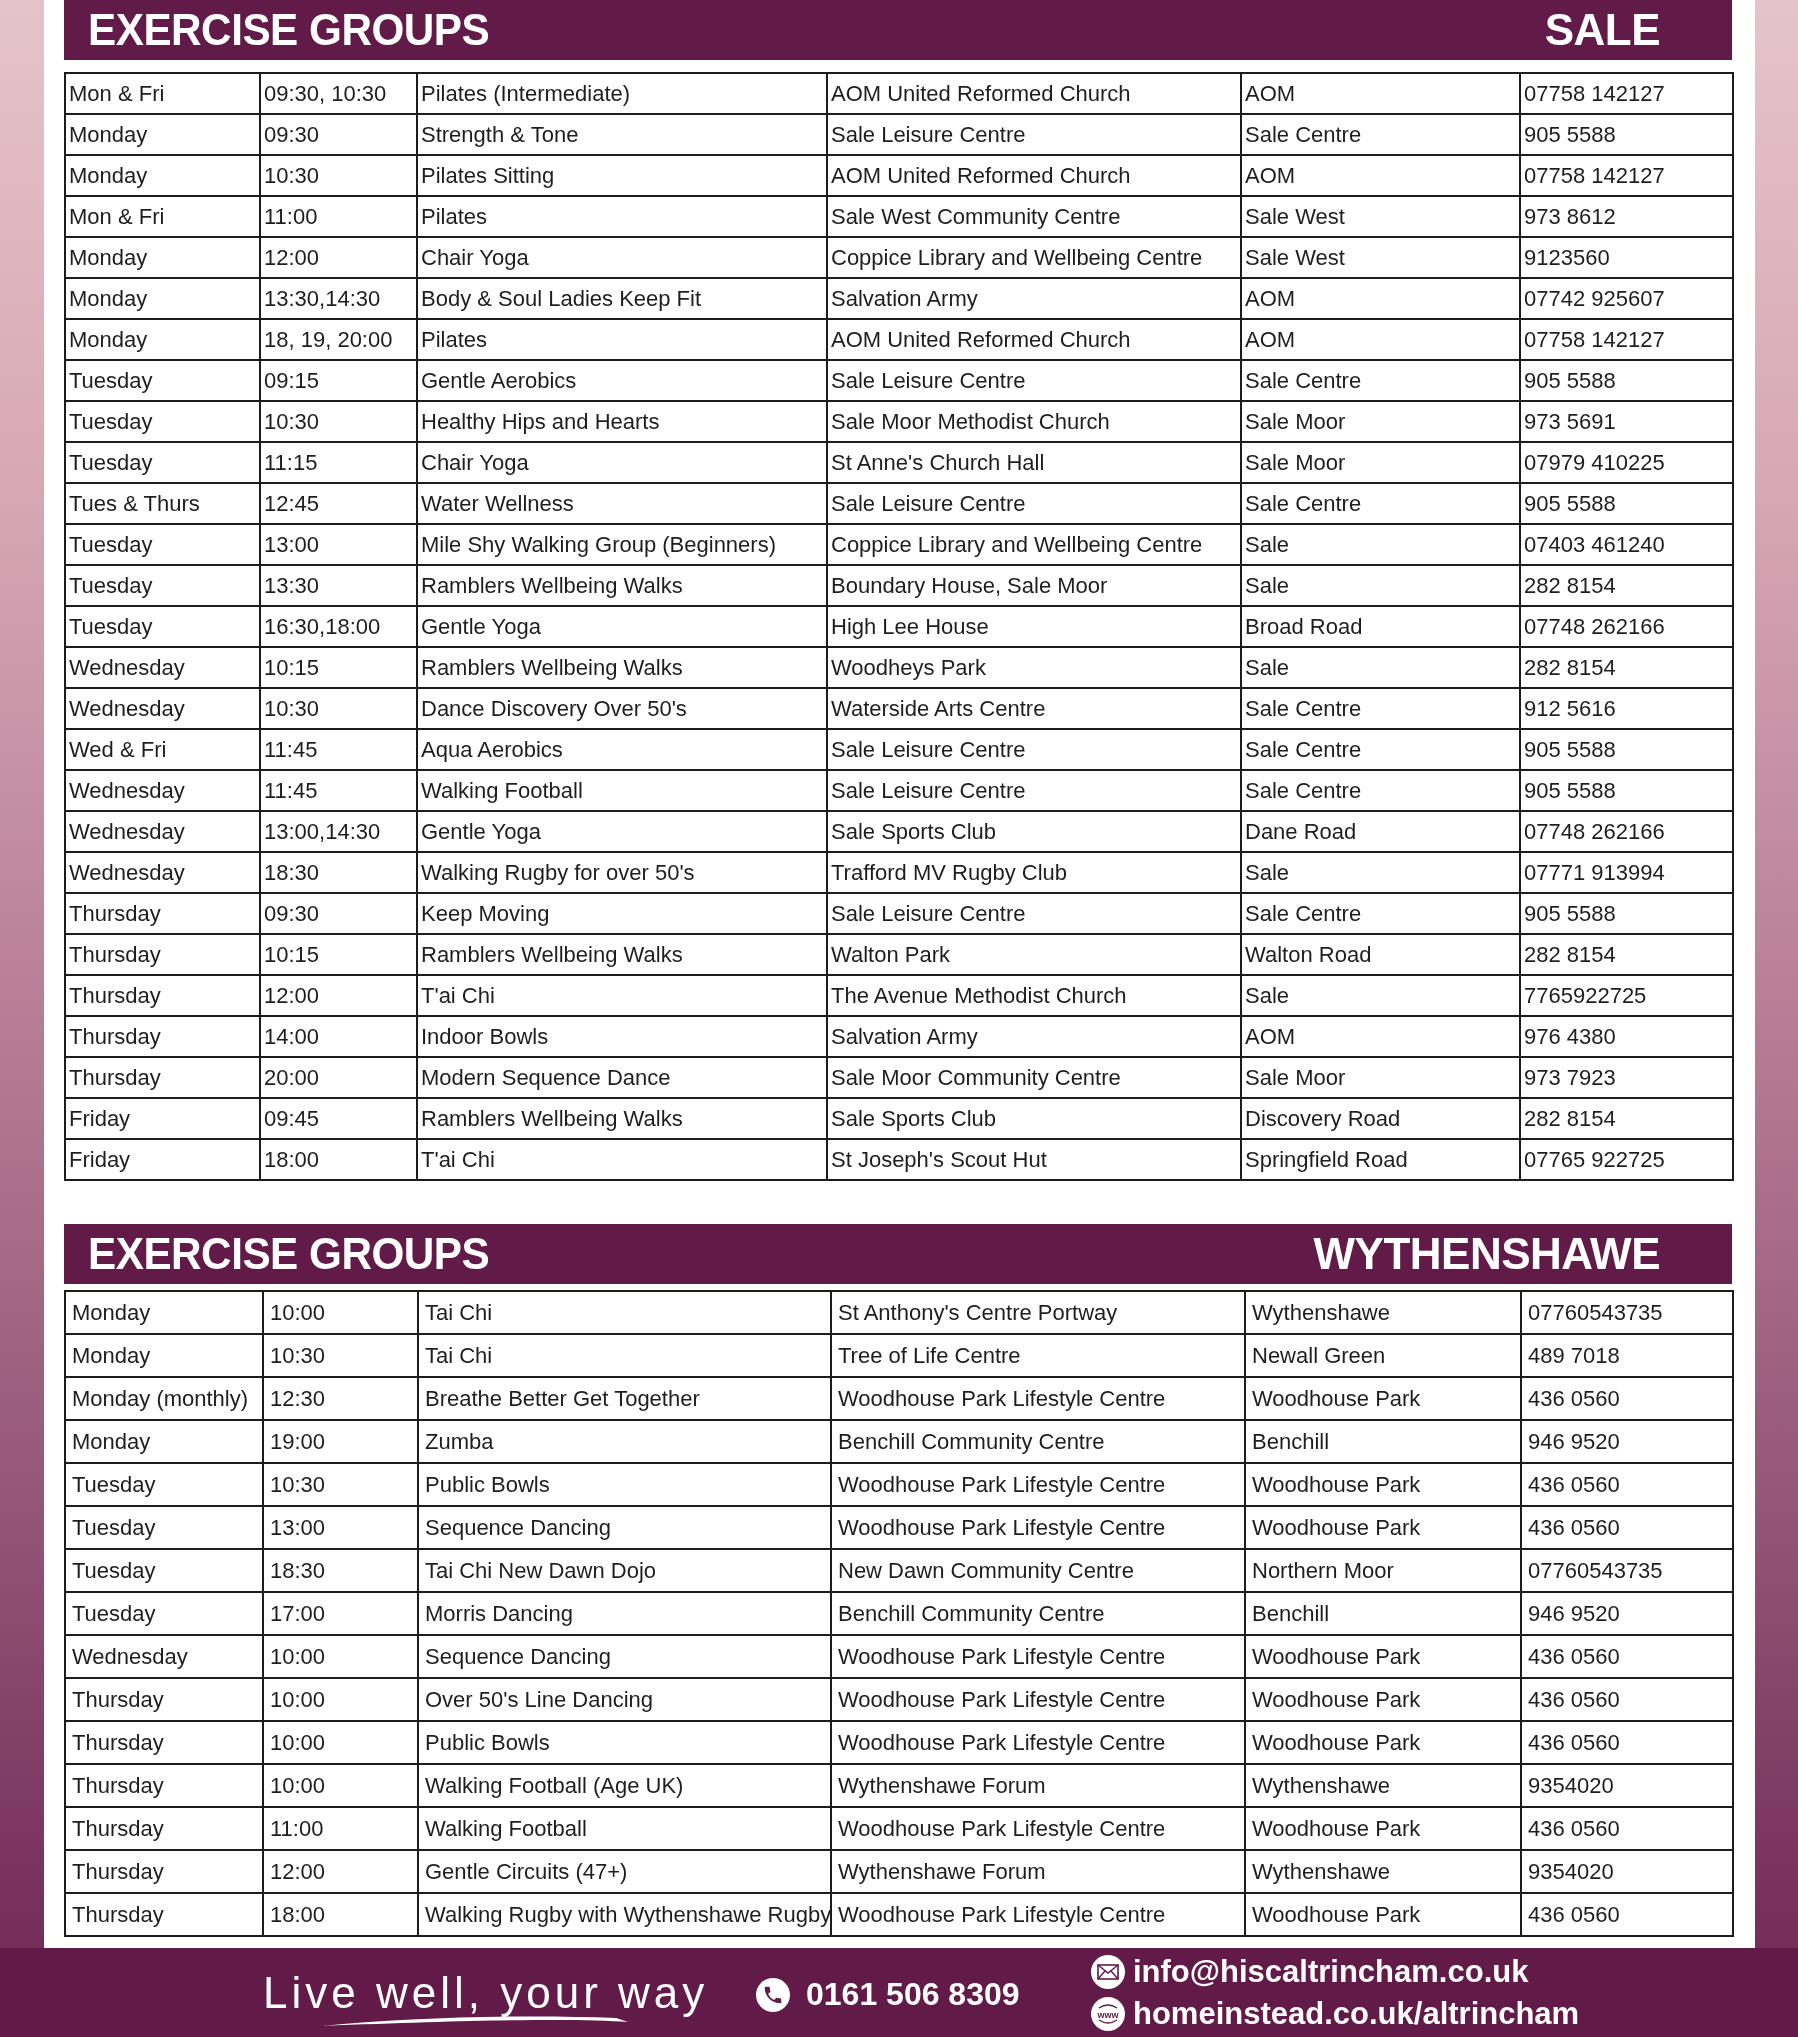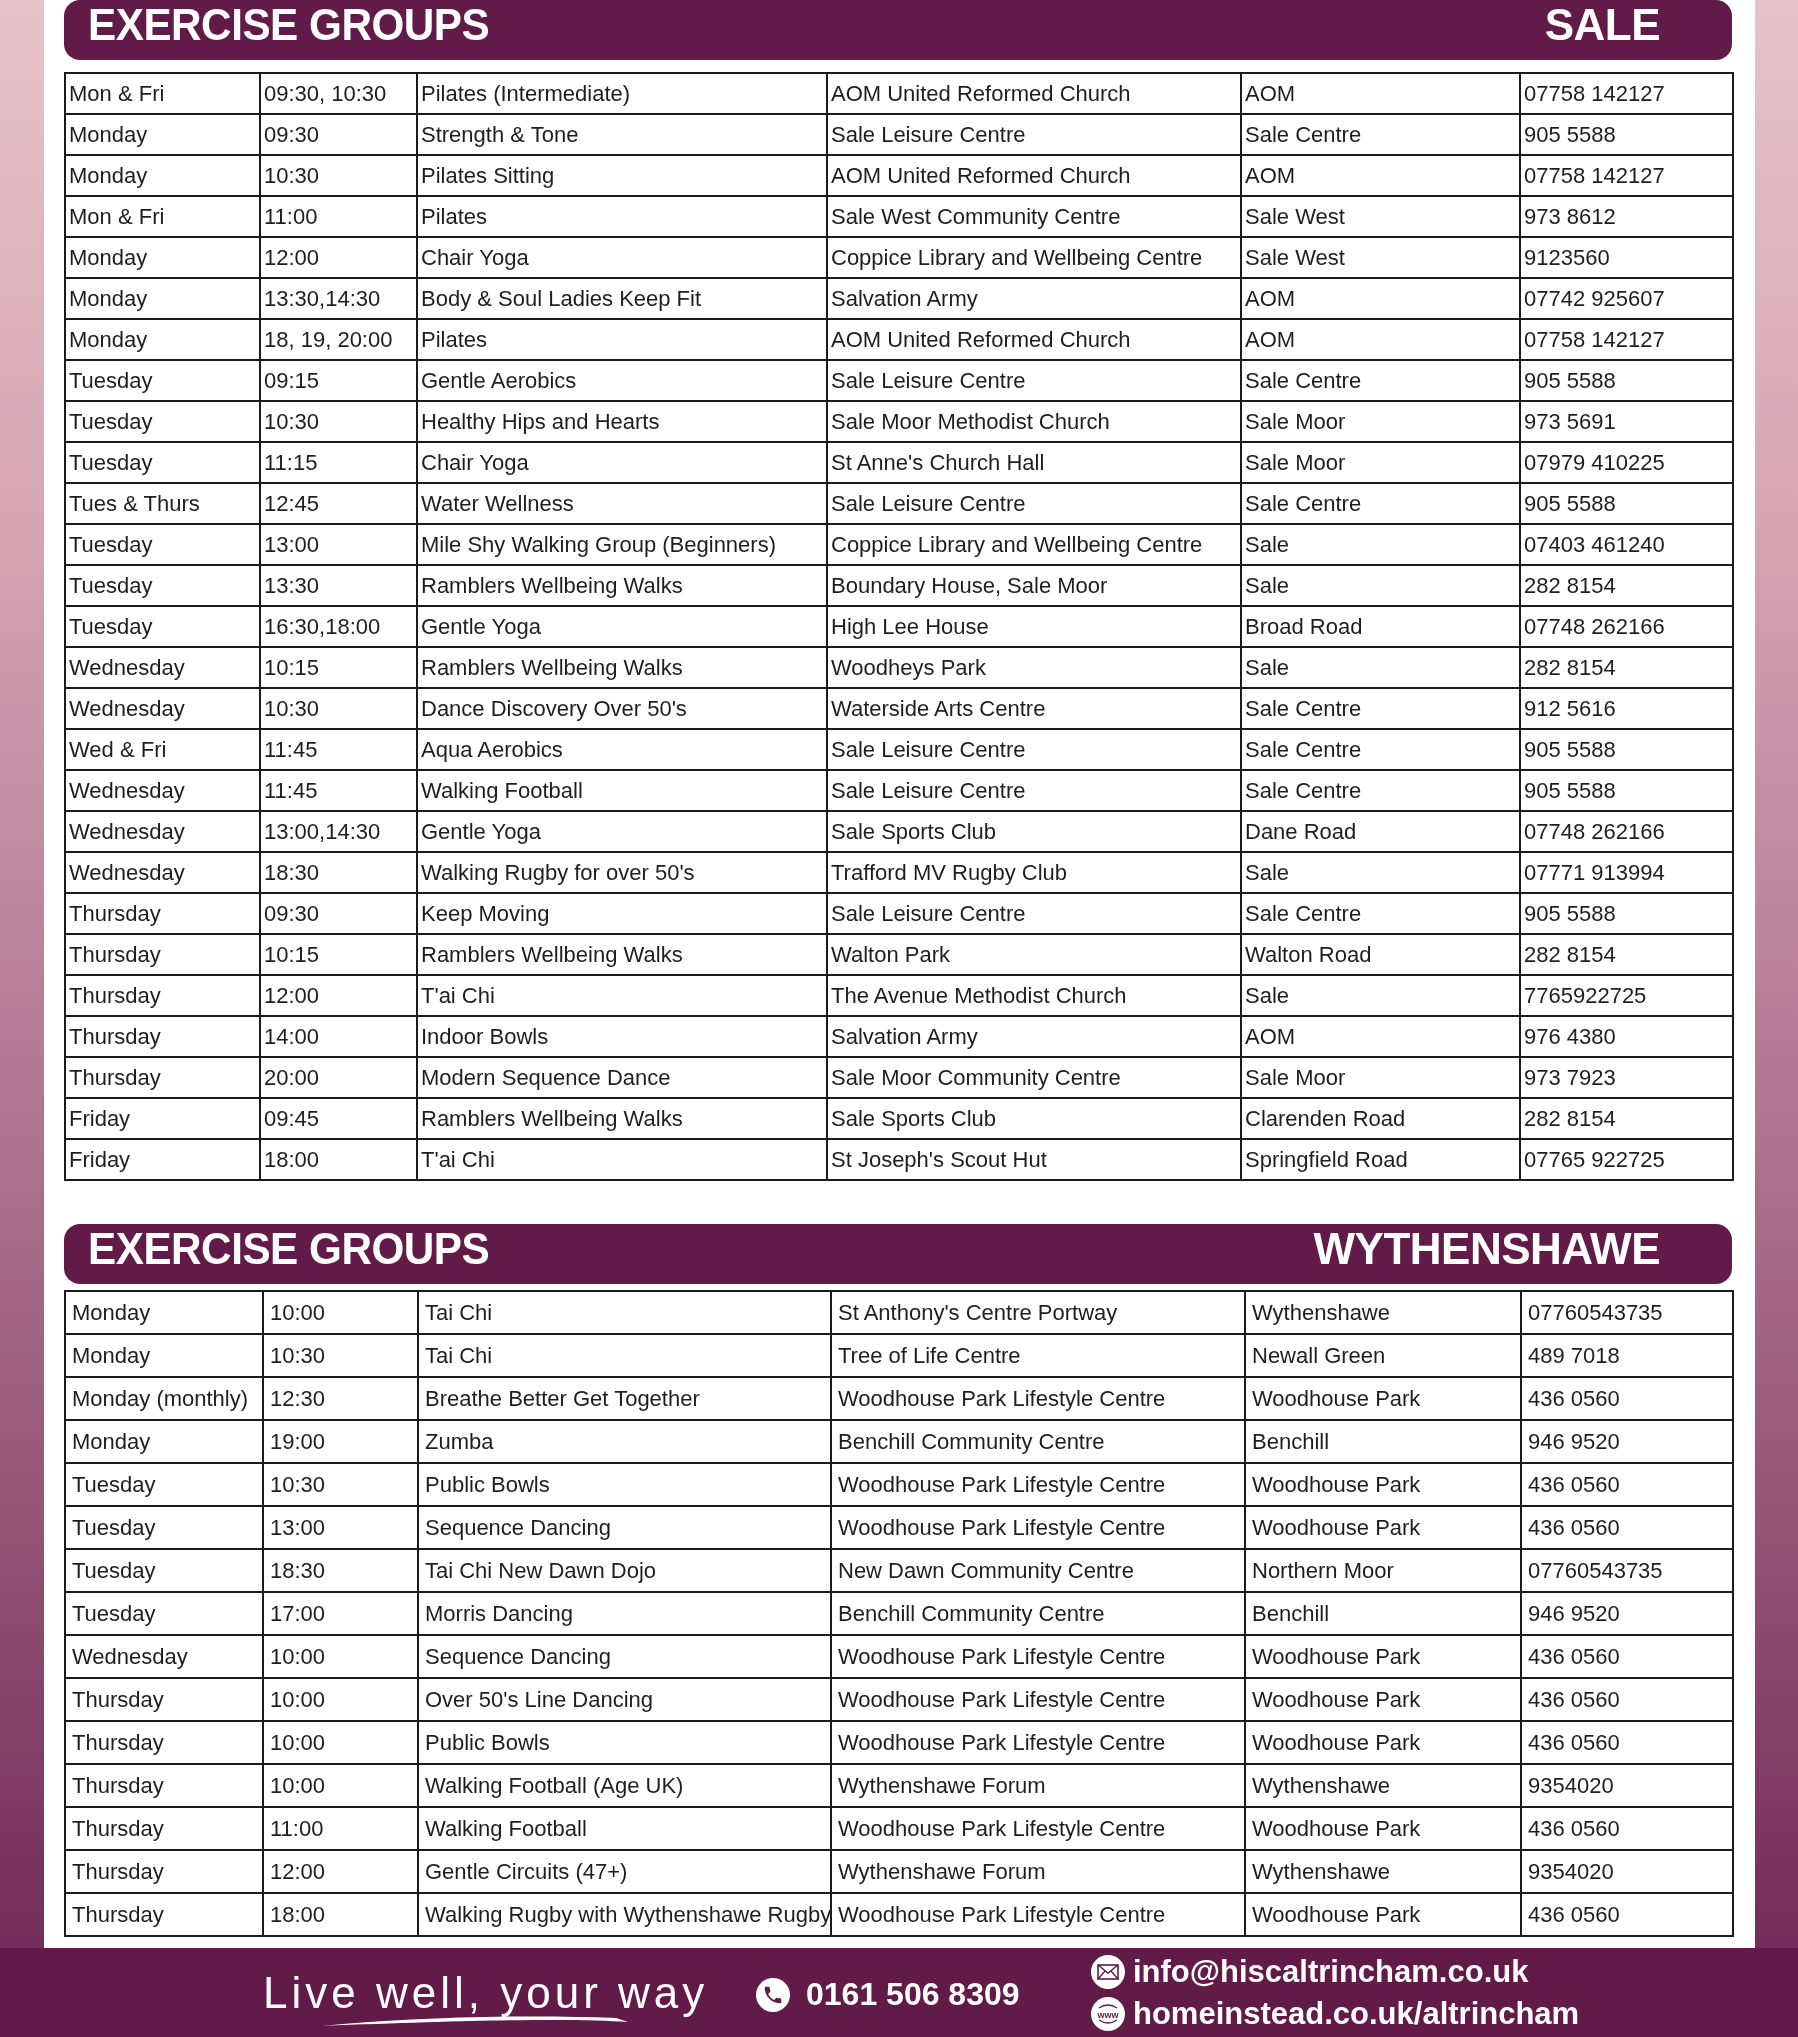--- a/index.html
+++ b/index.html
@@ -14,23 +14,22 @@
     left: 44px; top: 0; width: 1711px; height: 1948px;
     background: #ffffff;
   }
   .section-header {
     position: absolute;
     left: 64px; width: 1668px;
     background: #621b48;
     color: #ffffff;
     font-family: "Liberation Sans", sans-serif;
     font-weight: bold;
-    display: flex; justify-content: space-between;
+    display: flex; align-items: center; justify-content: space-between;
     padding: 0 72px 0 24px;
-    border-radius: 16px;
   }
   .section-header .title { font-size: 44px; letter-spacing: -0.5px; transform: scaleX(0.96); transform-origin: left center; }
   .section-header .area { font-size: 44px; letter-spacing: -0.5px; }
   #hdr-sale { top: 0; height: 60px; }
   #hdr-wyth { top: 1224px; height: 60px; }
 
   table.schedule {
     position: absolute;
     left: 64px; width: 1668px;
     border-collapse: collapse;
@@ -299,21 +298,21 @@
         <td>Modern Sequence Dance</td>
         <td>Sale Moor Community Centre</td>
         <td>Sale Moor</td>
         <td>973 7923</td>
       </tr>
       <tr>
         <td>Friday</td>
         <td>09:45</td>
         <td>Ramblers Wellbeing Walks</td>
         <td>Sale Sports Club</td>
-        <td>Clarenden Road</td>
+        <td>Discovery Road</td>
         <td>282 8154</td>
       </tr>
       <tr>
         <td>Friday</td>
         <td>18:00</td>
         <td>T'ai Chi</td>
         <td>St Joseph's Scout Hut</td>
         <td>Springfield Road</td>
         <td>07765 922725</td>
       </tr>

